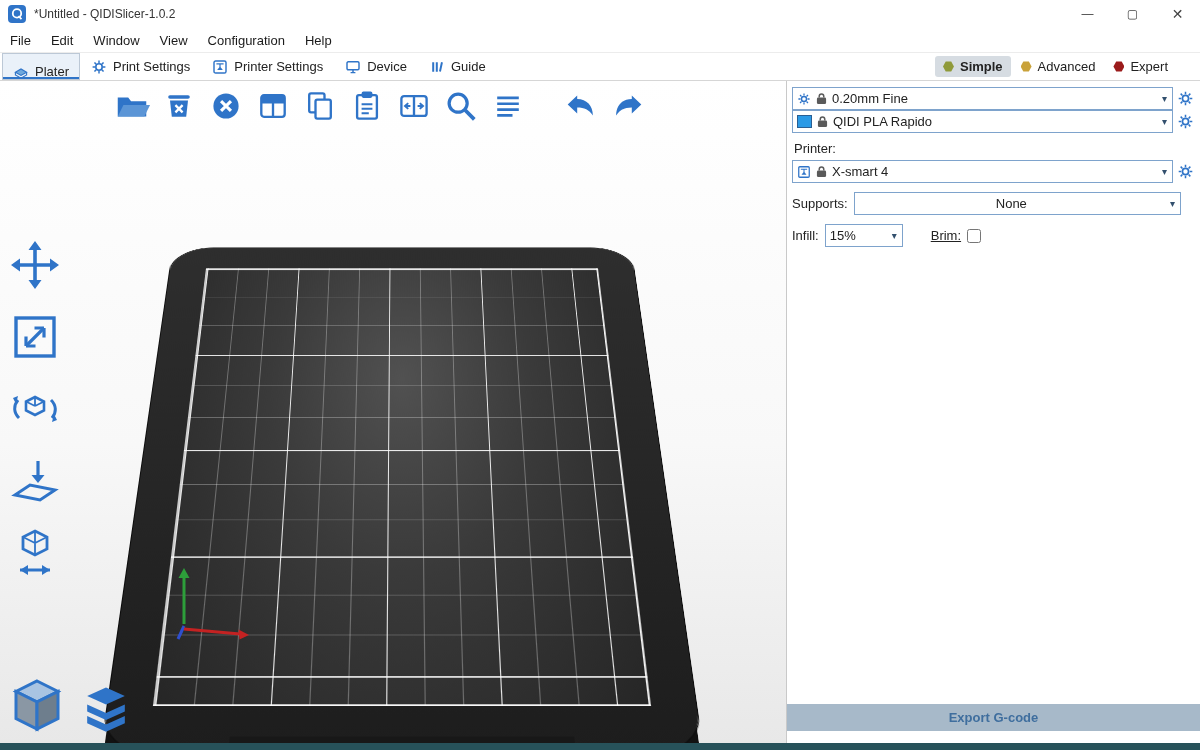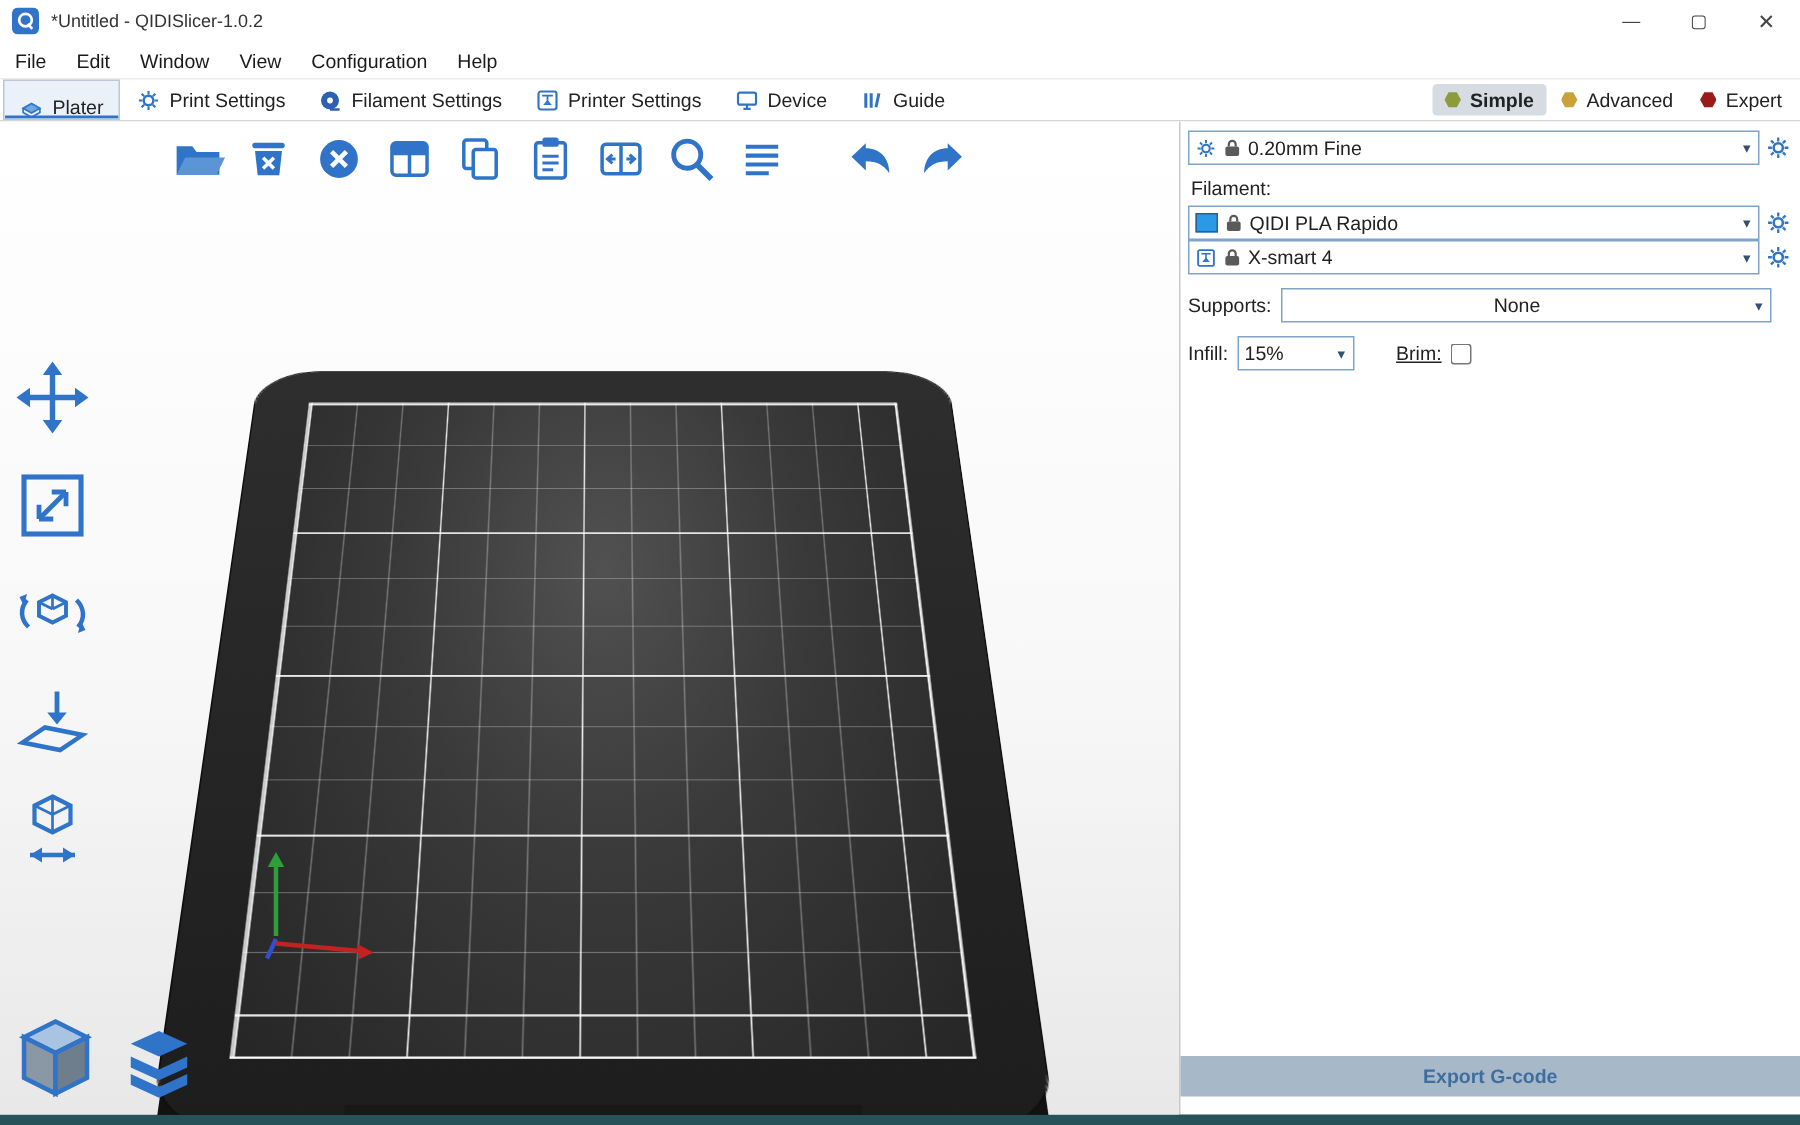--- a/index.html
+++ b/index.html
@@ -20,21 +20,21 @@
   
   .menubar { height:24px; display:flex; align-items:center; padding-left:6px; background:#fff; }
   .menu-item { padding:3px 10px 3px 4px; margin-right:6px; color:#1b1b1b; }
 
   
   .tabbar { height:29px; display:flex; align-items:stretch; border-bottom:1px solid #d6d6d6;
             border-top:1px solid #ececec; background:#fff; padding-left:2px; }
   .tab { display:flex; align-items:center; gap:6px; padding:0 10px; border:1px solid transparent; }
   .tab.selected { border-color:#bcc8d6; background:#eaf1f9; box-shadow:inset 0 -2px 0 var(--accent);align-items:flex-end; }
   .tab svg { display:block; }
-  .modes { margin-left:auto; display:flex; align-items:center; gap:2px; padding-right:4px; }
+  .modes { margin-left:auto; display:flex; align-items:center; gap:2px; padding-right:24px; }
   .mode { display:flex; align-items:center; gap:6px; padding:3px 8px; border-radius:3px; }
   .mode.selected { background:#d6dce2; font-weight:bold; }
   .hex { width:11px; height:11px; clip-path:polygon(25% 5%,75% 5%,100% 50%,75% 95%,25% 95%,0% 50%); }
   .hex.simple { background:var(--mode-simple); }
   .hex.advanced { background:var(--mode-advanced); }
   .hex.expert { background:var(--mode-expert); }
 
   
   .main { flex:1; display:flex; min-height:0; }
   .viewport { width:786px; position:relative; overflow:hidden;
@@ -132,28 +132,20 @@
     </div>
     <div class="tab">
       <svg width="16" height="16" viewBox="0 0 20 20">
         <circle cx="10" cy="10" r="4" fill="none" stroke="#2f74c8" stroke-width="2"></circle>
         <path d="M10 2v3M10 15v3M2 10h3M15 10h3M4.3 4.3l2.1 2.1M13.6 13.6l2.1 2.1M15.7 4.3l-2.1 2.1M6.4 13.6l-2.1 2.1" stroke="#2f74c8" stroke-width="1.8"></path>
       </svg>
       <span>Print Settings</span>
     </div>
     <div class="tab">
       <svg width="16" height="16" viewBox="0 0 20 20">
-        <circle cx="10" cy="10" r="7.5" fill="#2f5fb0"></circle>
-        <circle cx="10" cy="10" r="2.4" fill="#fff"></circle>
-        <path d="M10 17.5h8" stroke="#2f5fb0" stroke-width="2"></path>
-      </svg>
-      <span>Filament Settings</span>
-    </div>
-    <div class="tab">
-      <svg width="16" height="16" viewBox="0 0 20 20">
         <rect x="2.5" y="2.5" width="15" height="15" rx="2" fill="none" stroke="#2f74c8" stroke-width="1.8"></rect>
         <path d="M5.5 6h9M10 6v4.5l2 2.5h-4l2-2.5" fill="none" stroke="#2f74c8" stroke-width="1.5"></path>
       </svg>
       <span>Printer Settings</span>
     </div>
     <div class="tab">
       <svg width="16" height="16" viewBox="0 0 20 20">
         <rect x="2.5" y="3.5" width="15" height="10" rx="1.5" fill="none" stroke="#2f74c8" stroke-width="1.8"></rect>
         <path d="M7 17h6M10 13.5V17" stroke="#2f74c8" stroke-width="1.8"></path>
       </svg>
@@ -347,39 +339,39 @@
           <span class="chev">▾</span>
         </div>
         <button class="gear-btn">
           <svg width="17" height="17" viewBox="0 0 20 20">
             <circle cx="10" cy="10" r="3.6" fill="none" stroke="#2f74c8" stroke-width="2"></circle>
             <path d="M10 2v3M10 15v3M2 10h3M15 10h3M4.3 4.3l2.1 2.1M13.6 13.6l2.1 2.1M15.7 4.3l-2.1 2.1M6.4 13.6l-2.1 2.1" stroke="#2f74c8" stroke-width="1.8"></path>
           </svg>
         </button>
       </div>
 
-      <div class="f-label" style="margin-top:8px;">Filament:</div>
       <div class="combo-row">
         <div class="combo">
           <span class="swatch" style="background:var(--filament);"></span>
           <svg width="11" height="13" viewBox="0 0 12 14">
             <rect x="1" y="6" width="10" height="7" rx="1.5" fill="#5a5a5a"></rect>
             <path d="M3.5 6V4.5a2.5 2.5 0 0 1 5 0V6" fill="none" stroke="#5a5a5a" stroke-width="1.6"></path>
           </svg>
           <span class="combo-text">QIDI PLA Rapido</span>
           <span class="chev">▾</span>
         </div>
         <button class="gear-btn">
           <svg width="17" height="17" viewBox="0 0 20 20">
             <circle cx="10" cy="10" r="3.6" fill="none" stroke="#2f74c8" stroke-width="2"></circle>
             <path d="M10 2v3M10 15v3M2 10h3M15 10h3M4.3 4.3l2.1 2.1M13.6 13.6l2.1 2.1M15.7 4.3l-2.1 2.1M6.4 13.6l-2.1 2.1" stroke="#2f74c8" stroke-width="1.8"></path>
           </svg>
         </button>
       </div>
 
+      <div class="f-label" style="margin-top:8px;">Printer:</div>
       <div class="combo-row">
         <div class="combo">
           <svg width="14" height="14" viewBox="0 0 20 20">
             <rect x="2.5" y="2.5" width="15" height="15" rx="1.5" fill="none" stroke="#2f74c8" stroke-width="1.8"></rect>
             <path d="M5.5 6h9M10 6v4.5l2 2.5h-4l2-2.5" fill="none" stroke="#2f74c8" stroke-width="1.5"></path>
           </svg>
           <svg width="11" height="13" viewBox="0 0 12 14">
             <rect x="1" y="6" width="10" height="7" rx="1.5" fill="#5a5a5a"></rect>
             <path d="M3.5 6V4.5a2.5 2.5 0 0 1 5 0V6" fill="none" stroke="#5a5a5a" stroke-width="1.6"></path>
           </svg>

